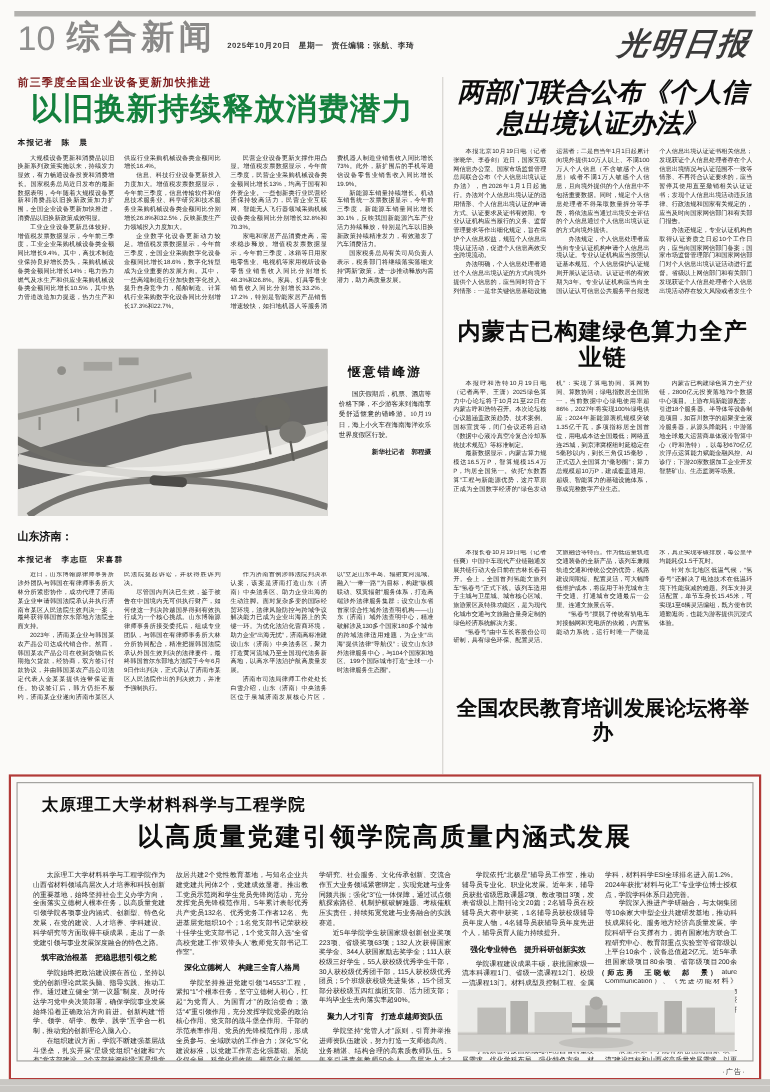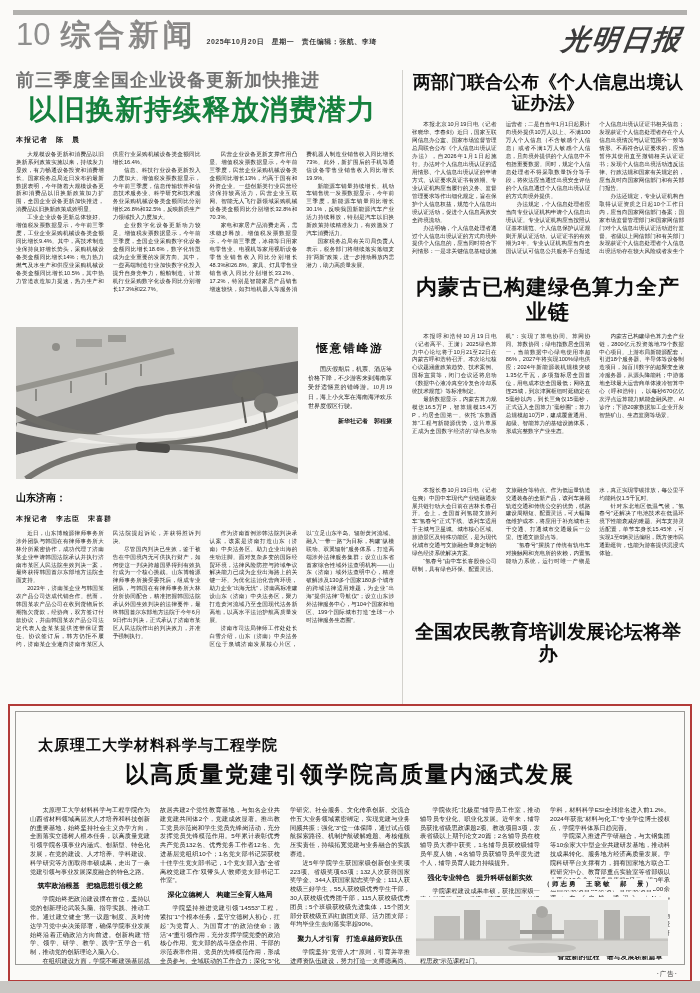--- a/index.html
+++ b/index.html
@@ -13,21 +13,21 @@
   .pagenum { font-size:31px; line-height:1; color:#8f8f8e; font-weight:400; }
   .section-title { font-size:30px; line-height:1; color:#8a8988; font-weight:bold; letter-spacing:4px; }
   .dateline { font-size:7px; color:#3c3c3c; font-weight:bold; padding-bottom:3px; letter-spacing:.5px; }
   .masthead { position:absolute; right:2px; top:2px; font-family:"Liberation Serif","DejaVu Serif",serif; font-style:italic; font-weight:bold; font-size:28px; color:#3b3b3b; transform:skewX(-8deg); letter-spacing:2px; }
 
   .content { position:absolute; top:68px; left:16px; width:668px; height:636px; display:flex; overflow:hidden; }
   .col-left { width:378px; }
   .v-rule { width:1px; background:#d3d1cc; margin:2px 9px 0 8px; }
   .col-right { flex:1; overflow:hidden; }
 
-  .kicker1 { font-size:18px; font-weight:bold; color:#737373; letter-spacing:1px; }
+  .kicker1 { font-size:10px; font-weight:bold; color:#7f1d1d; letter-spacing:1px; }
   .title1 { font-family:"Liberation Serif","DejaVu Serif",serif; font-size:28px; font-weight:900; color:#15803d; margin:3px 12px 0; letter-spacing:1px; line-height:1.1; }
   .byline { font-size:7px; color:#1d1d1d; margin:9px 0 6px; font-weight:bold; letter-spacing:1px; }
 
   .body-cols { column-gap:9px; font-size:5.6px; line-height:1.42; text-align:justify; color:#242424; overflow:hidden; }
   .cols4 { column-count:4; }
   .cols3 { column-count:3; }
   .cols5 { column-count:5; }
   p.bp { margin:0; text-indent:2em; }
 
   .art1-body { height:168px; }
@@ -40,30 +40,30 @@
   .caption-text p { margin:0; text-indent:2em; }
   .caption-credit { font-size:6px; font-weight:bold; text-align:right; margin-top:6px; color:#1d1d1d; }
 
   .kicker2 { font-size:10px; font-weight:bold; color:#101010; }
   .title2 { font-family:"Liberation Serif","DejaVu Serif",serif; font-size:23px; font-weight:900; color:#0c0c0c; margin:2px 0 0; letter-spacing:0; line-height:1.15; }
   .art2 { margin-top:12px; }
   .art2-body { height:138px; }
 
   .r-art { margin-bottom:8px; }
   .r-title { font-family:"Liberation Serif","DejaVu Serif",serif; font-weight:900; color:#0c0c0c; text-align:center; line-height:1.15; }
-  .t-pinfo { font-size:18px; margin:4px 0 8px; }
+  .t-pinfo { font-size:24px; margin:4px 0 8px;font-style:italic; }
   .t-green { font-size:21px; letter-spacing:1px; margin:12px 0 9px; }
   .t-hydro { font-size:19px; margin:10px 0 8px; }
   .t-farmer { font-size:19px; margin:8px 0 7px; }
   .pinfo-body { height:142px; }
   .green-body { height:146px; }
   .hydro-body { height:126px; }
 
   .ad-box { position:absolute; left:8px; top:704px; width:684px; height:278px; border:2px solid #b23a38; background:#fbfaf8; padding:5px 5px 15px; }
-  .ad-inner { border:1px solid #9b9a97; height:100%; padding:22px 14px 6px; position:relative; overflow:hidden; }
+  .ad-inner { border:1px solid #9b9a97; height:100%; padding:8px 14px 6px; position:relative; overflow:hidden; }
   .ad-kicker { font-size:15px; font-weight:bold; color:#0e0e0e; margin:2px 0 0 8px; letter-spacing:1px; }
   .ad-title { font-family:"Liberation Serif","DejaVu Serif",serif; font-size:23px; font-weight:900; color:#0c0c0c; text-align:center; margin:4px 0 16px; letter-spacing:2px; }
   .ad-body { column-gap:10px; font-size:6.2px; line-height:1.42; height:196px; color:#242424; }
   .subhead { font-size:7px; font-weight:bold; text-align:center; margin:5px 0 4px; color:#0e0e0e; break-inside:avoid; }
   .ad-attr { position:absolute; right:28px; bottom:74px; font-size:6.5px; font-weight:bold; color:#1b1b1b; background:#fbfaf8; padding:1px 2px; letter-spacing:2px; }
   .campus-wrap { position:absolute; right:16px; bottom:8px; background:#fbfaf8; padding:3px 0 0 5px; }
   .campus-frame { width:252px; height:56px; background:#e9e8e5; overflow:hidden; }
   .ad-mark { position:absolute; right:12px; bottom:1px; font-size:6.5px; color:#333; letter-spacing:1px; }
 
   .bottom-strip { position:absolute; left:0; right:0; bottom:0; height:6px; background:#c9c7c3; }

